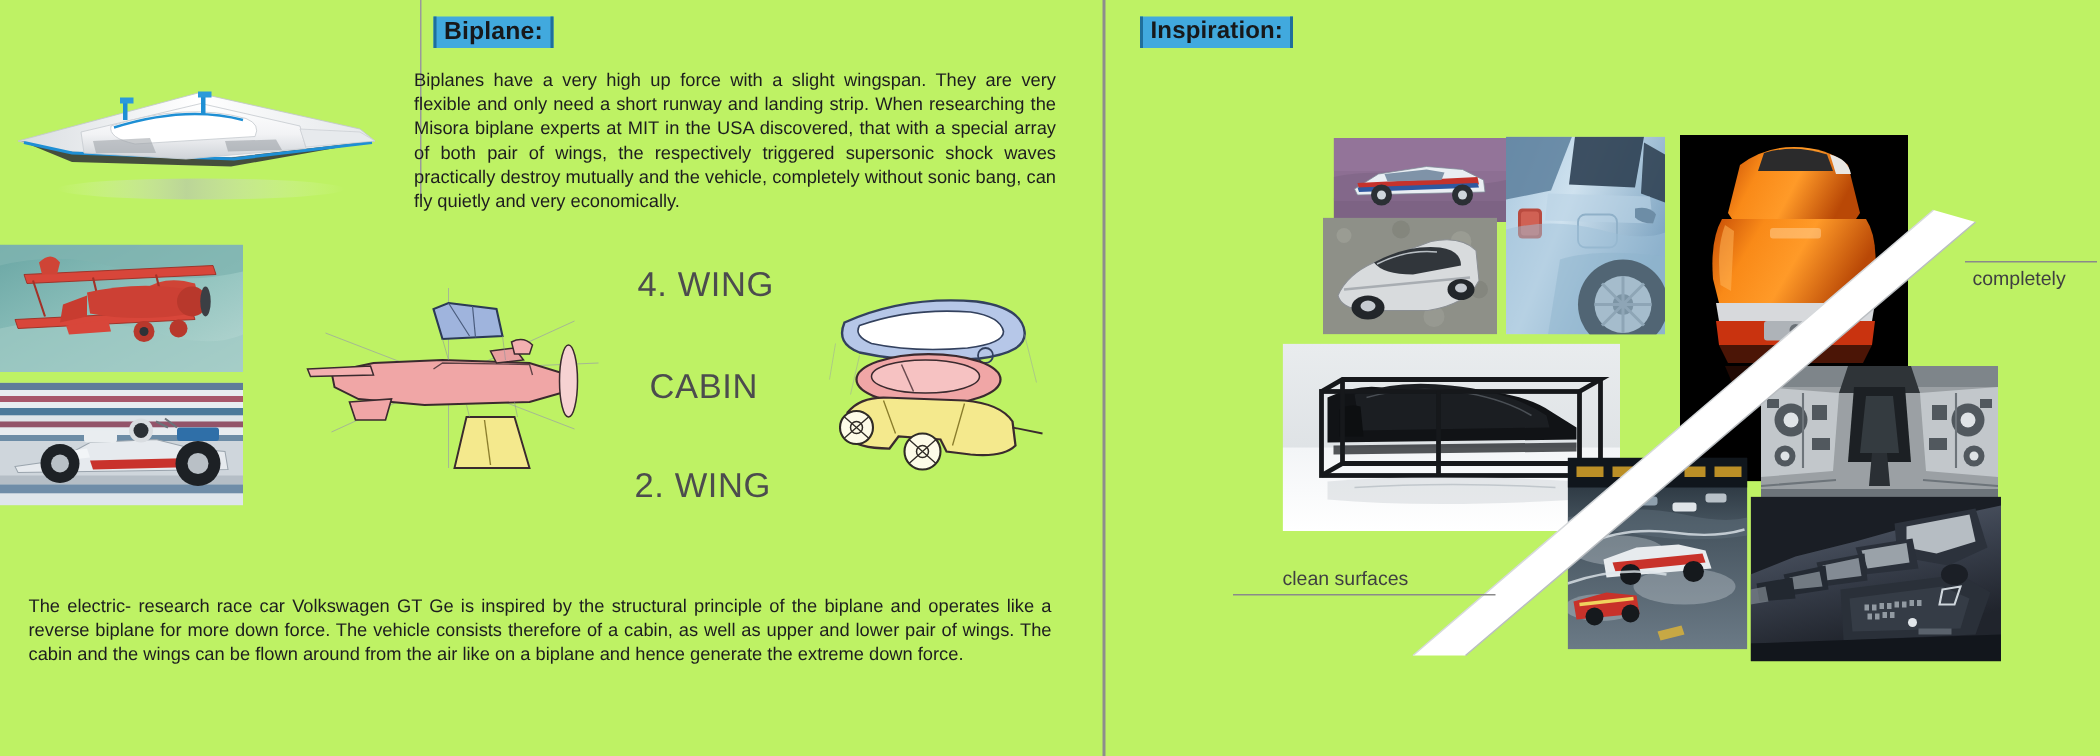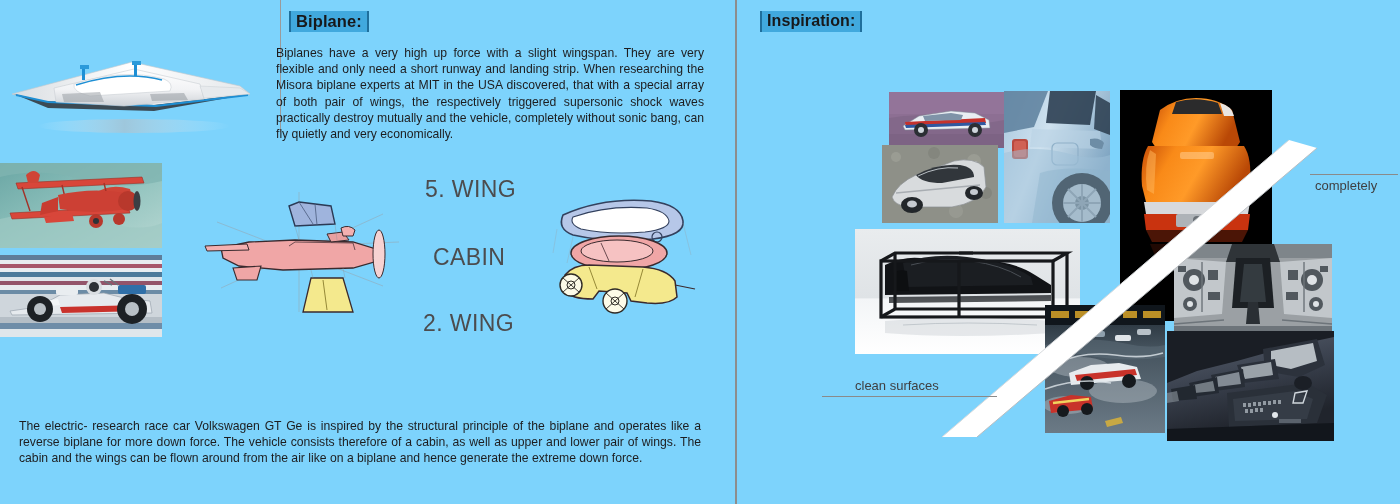--- a/index.html
+++ b/index.html
@@ -2,21 +2,21 @@
 <html><head>
 <meta charset="utf-8">
 <style>
   * { box-sizing: border-box; margin: 0; padding: 0; }
   html, body {
     width: 1400px; height: 504px;
     background: #ffffff;
     font-family: "Liberation Sans", sans-serif;
     overflow: hidden;
   }
-  #page { position: relative; width: 1400px; height: 504px; background:#7dd3fc; }
+  #page { position: relative; width: 1400px; height: 504px; background:#bef264; }
 
   
   .vline { position:absolute; background:#8b8b8b; }
   .hline { position:absolute; background:#8a8a8a; height:1px; }
 
   .hl {
     display:inline-block;
     background:#41a9de;
     color:#17181a;
     font-family:"Liberation Sans", sans-serif;
@@ -60,21 +60,21 @@
 
   
   .cl { position:absolute; color:#4c4c4e; font-size:23px; font-family:"Liberation Sans", sans-serif; font-weight:400; letter-spacing:.4px; white-space:nowrap;}
   #lbl-wing1 { left:425px; top:176px; }
   #lbl-cabin { left:433px; top:244px;text-align:right; }
   #lbl-wing2 { left:423px; top:310px; }
 
   
   #gt-head { position:absolute; left:19px; top:383px; }
   #gt-head .hl { font-size:16.5px; }
-  #gt-body { position:absolute; left:19px; top:418px; width:682px; font-size:12.2px; }
+  #gt-body { position:absolute; left:19px; top:396px; width:682px; font-size:12.2px; }
 
   
   #right { position:absolute; left:737px; top:0; width:663px; height:504px; }
   #insp-head { position:absolute; left:23px; top:11px; }
   #insp-head .hl { font-size:16px; }
   #insp-sub { position:absolute; left:23px; top:54px; font-size:11.8px; font-weight:700; color:#18181a; white-space:nowrap; }
 
   
   .tile { position:absolute; overflow:hidden; }
   #t-sp2-purple { left:152px; top:92px; width:115px; height:56px; }
@@ -246,21 +246,21 @@
         <circle cx="72" cy="108" r="12" fill="#fdfbe8" stroke="#2f2b26" stroke-width="1.4"></circle>
         <circle cx="72" cy="108" r="4" fill="none" stroke="#2f2b26" stroke-width="1"></circle>
         <path d="M63 100 L81 116 M81 100 L63 116" stroke="#2f2b26" stroke-width="0.9"></path>
         <path d="M132 92 L152 96" stroke="#3a2a2e" stroke-width="1.2" fill="none"></path>
         <g stroke="#9aa0a6" stroke-width="0.5" fill="none" opacity="0.65">
           <path d="M14 36 L10 60 M140 30 L148 62 M30 44 L24 70"></path>
         </g>
       </svg>
     </div>
 
-    <div class="cl" id="lbl-wing1">5. WING</div>
+    <div class="cl" id="lbl-wing1">4. WING</div>
     <div class="cl" id="lbl-cabin">CABIN</div>
     <div class="cl" id="lbl-wing2">2. WING</div>
 
     <div id="gt-body" class="body-txt">The electric- research race car Volkswagen GT Ge is inspired by the structural principle of the biplane and operates like a reverse biplane for more down force. The vehicle consists therefore of a cabin, as well as upper and lower pair of wings. The cabin and the wings can be flown around from the air like on a biplane and hence generate the extreme down force.</div>
   </div>
 
   <div class="vline" id="divider-main"></div>
 
   <div id="right">
 

